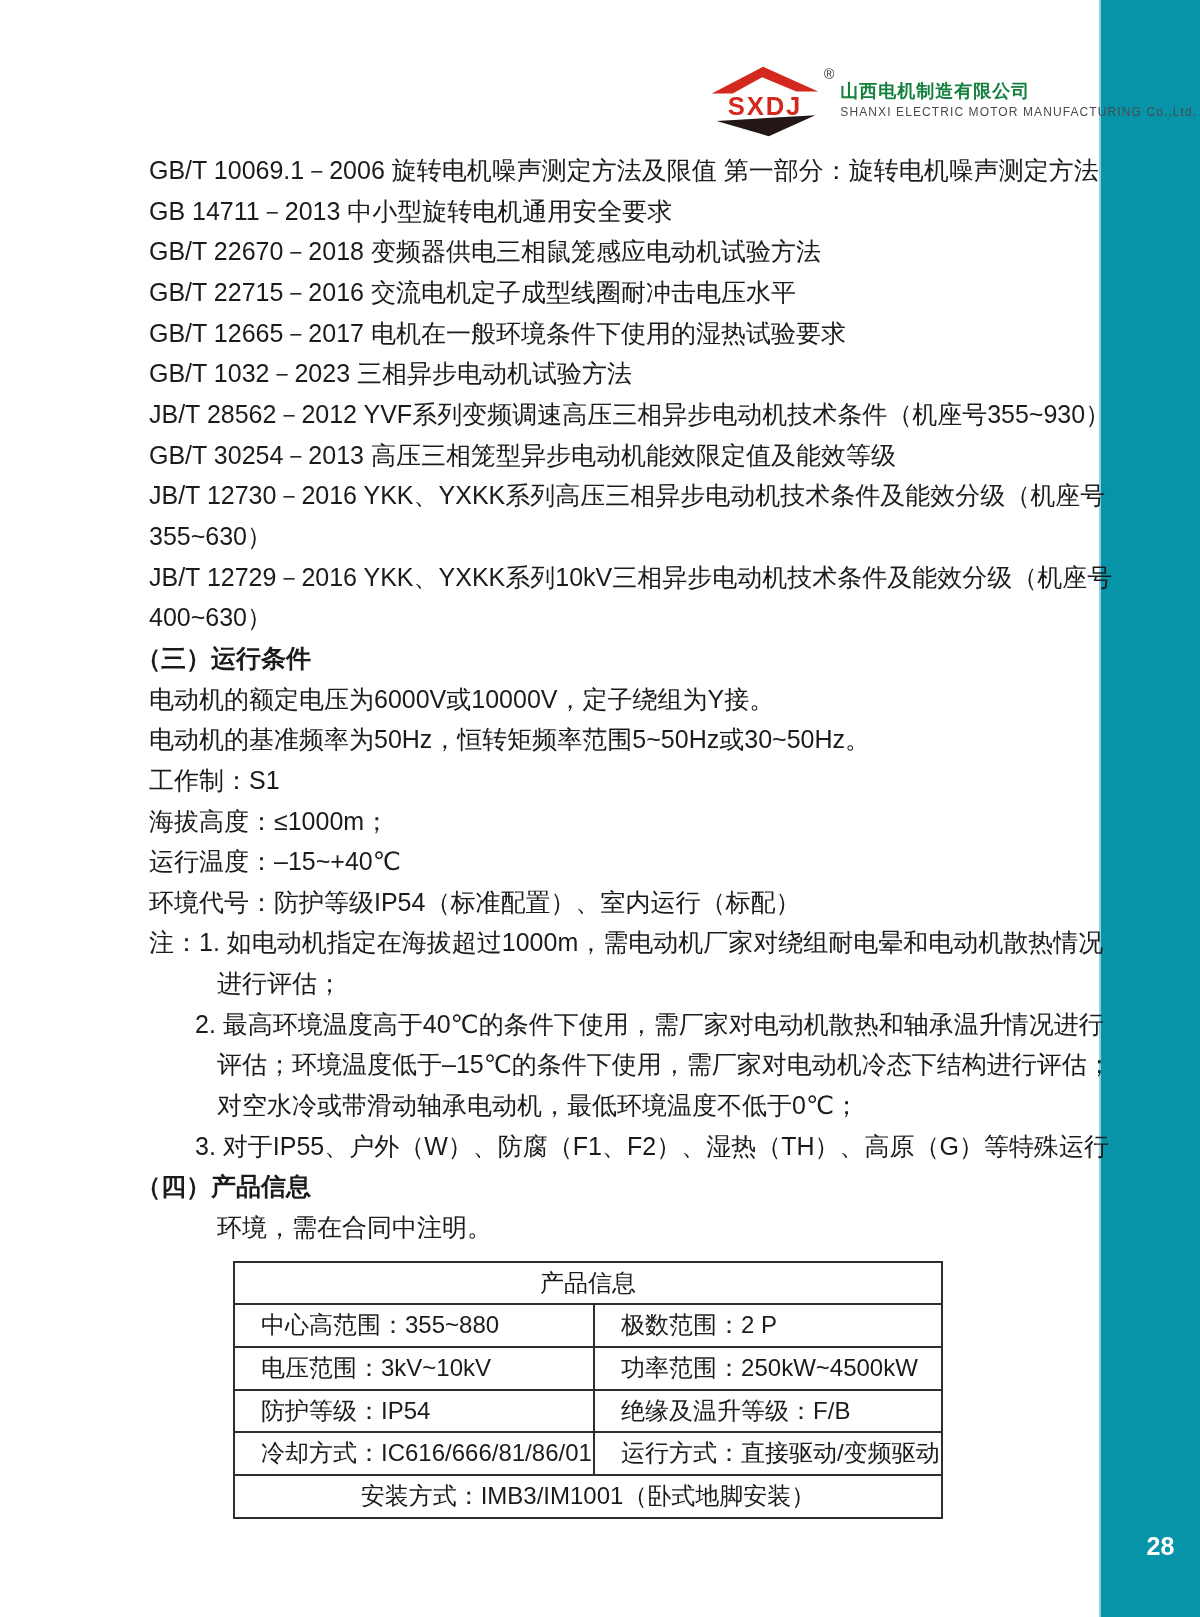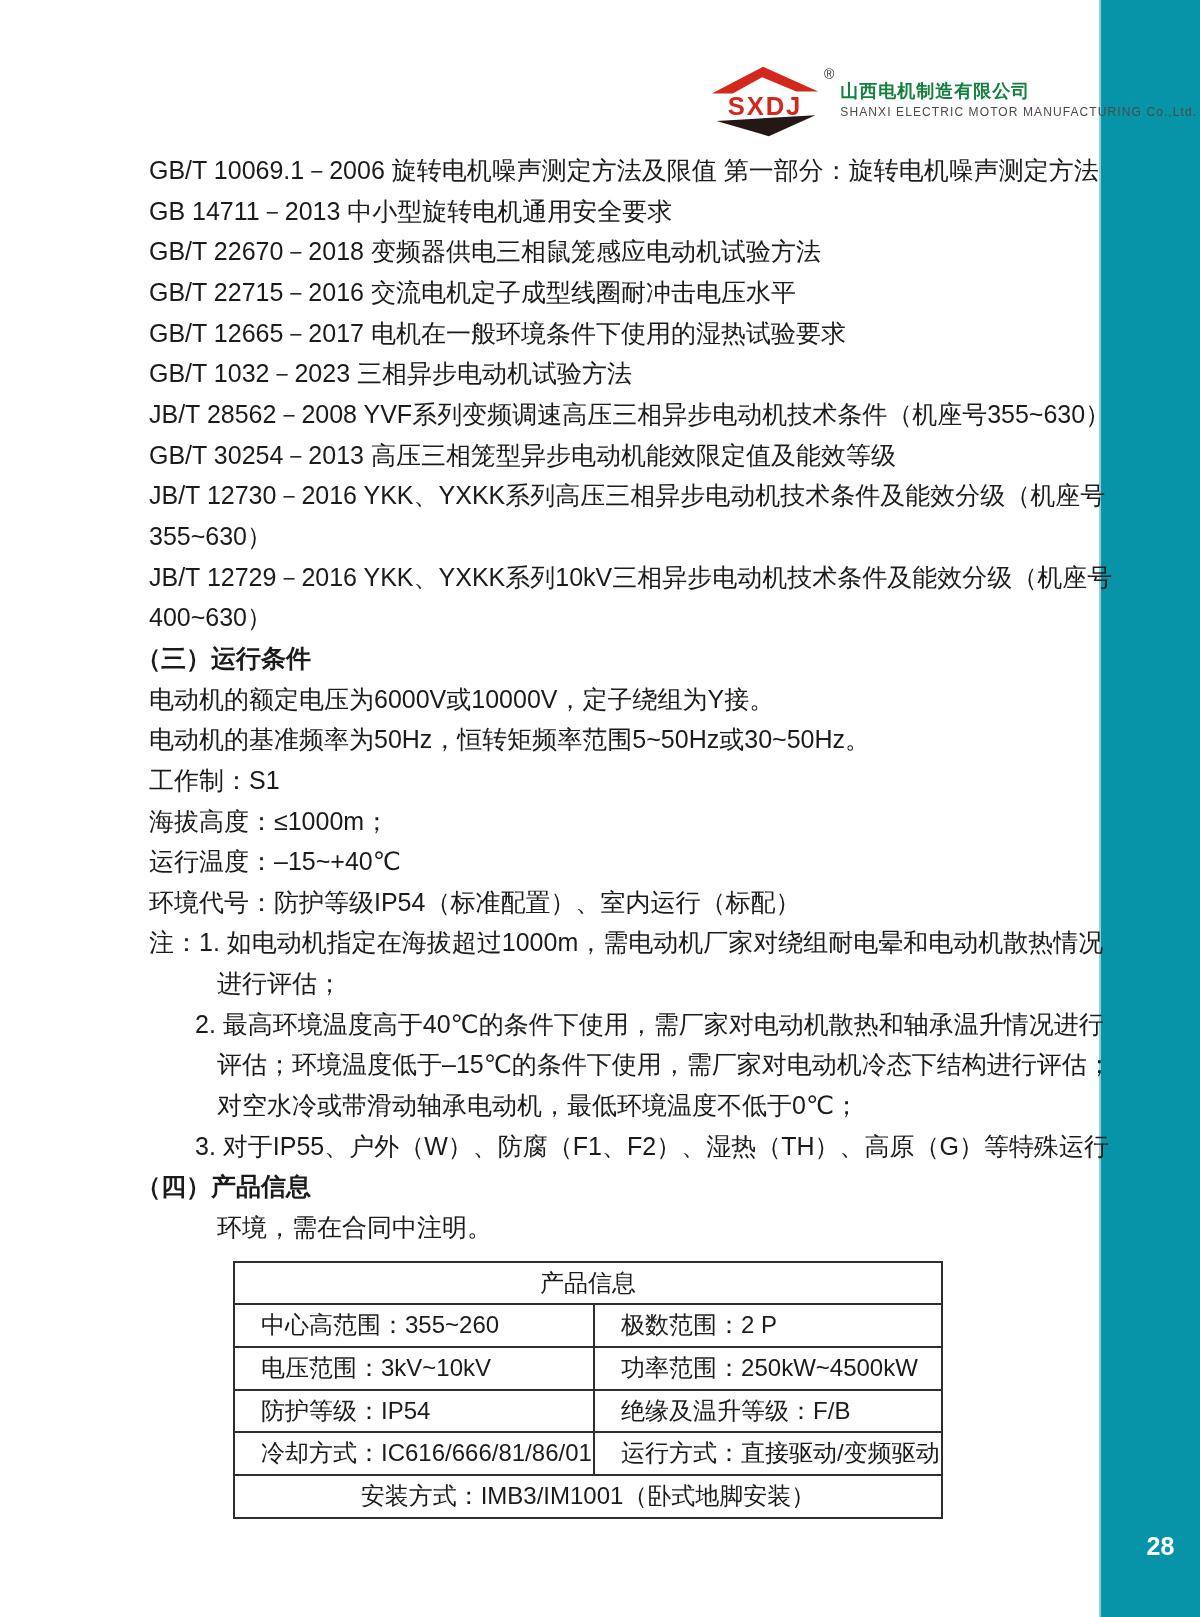--- a/index.html
+++ b/index.html
@@ -76,21 +76,21 @@
   </div>
 </div>
 
 <div class="content">
   <div class="ln">GB/T 10069.1－2006 旋转电机噪声测定方法及限值 第一部分：旋转电机噪声测定方法</div>
   <div class="ln">GB 14711－2013 中小型旋转电机通用安全要求</div>
   <div class="ln">GB/T 22670－2018 变频器供电三相鼠笼感应电动机试验方法</div>
   <div class="ln">GB/T 22715－2016 交流电机定子成型线圈耐冲击电压水平</div>
   <div class="ln">GB/T 12665－2017 电机在一般环境条件下使用的湿热试验要求</div>
   <div class="ln">GB/T 1032－2023 三相异步电动机试验方法</div>
-  <div class="ln">JB/T 28562－2008 YVF系列变频调速高压三相异步电动机技术条件（机座号355~630）</div>
+  <div class="ln">JB/T 28562－2012 YVF系列变频调速高压三相异步电动机技术条件（机座号355~930）</div>
   <div class="ln">GB/T 30254－2013 高压三相笼型异步电动机能效限定值及能效等级</div>
   <div class="ln">JB/T 12730－2016 YKK、YXKK系列高压三相异步电动机技术条件及能效分级（机座号</div>
   <div class="ln">355~630）</div>
   <div class="ln">JB/T 12729－2016 YKK、YXKK系列10kV三相异步电动机技术条件及能效分级（机座号</div>
   <div class="ln">400~630）</div>
 
   <div class="ln heading">（三）运行条件</div>
   <div class="ln">电动机的额定电压为6000V或10000V，定子绕组为Y接。</div>
   <div class="ln">电动机的基准频率为50Hz，恒转矩频率范围5~50Hz或30~50Hz。</div>
   <div class="ln">工作制：S1</div>
@@ -106,21 +106,21 @@
   <div class="ln heading">（四）产品信息</div>
 
   <div class="ln indent-a">环境，需在合同中注明。</div>
 
   <table class="info-table">
     <tbody>
         <tr>
       <th class="table-title" colspan="2">产品信息</th>
     </tr>
     <tr>
-      <td>中心高范围：355~260</td>
+      <td>中心高范围：355~880</td>
       <td>极数范围：2 P</td>
     </tr>
     <tr>
       <td>电压范围：3kV~10kV</td>
       <td>功率范围：250kW~4500kW</td>
     </tr>
     <tr>
       <td>防护等级：IP54</td>
       <td>绝缘及温升等级：F/B</td>
     </tr>

